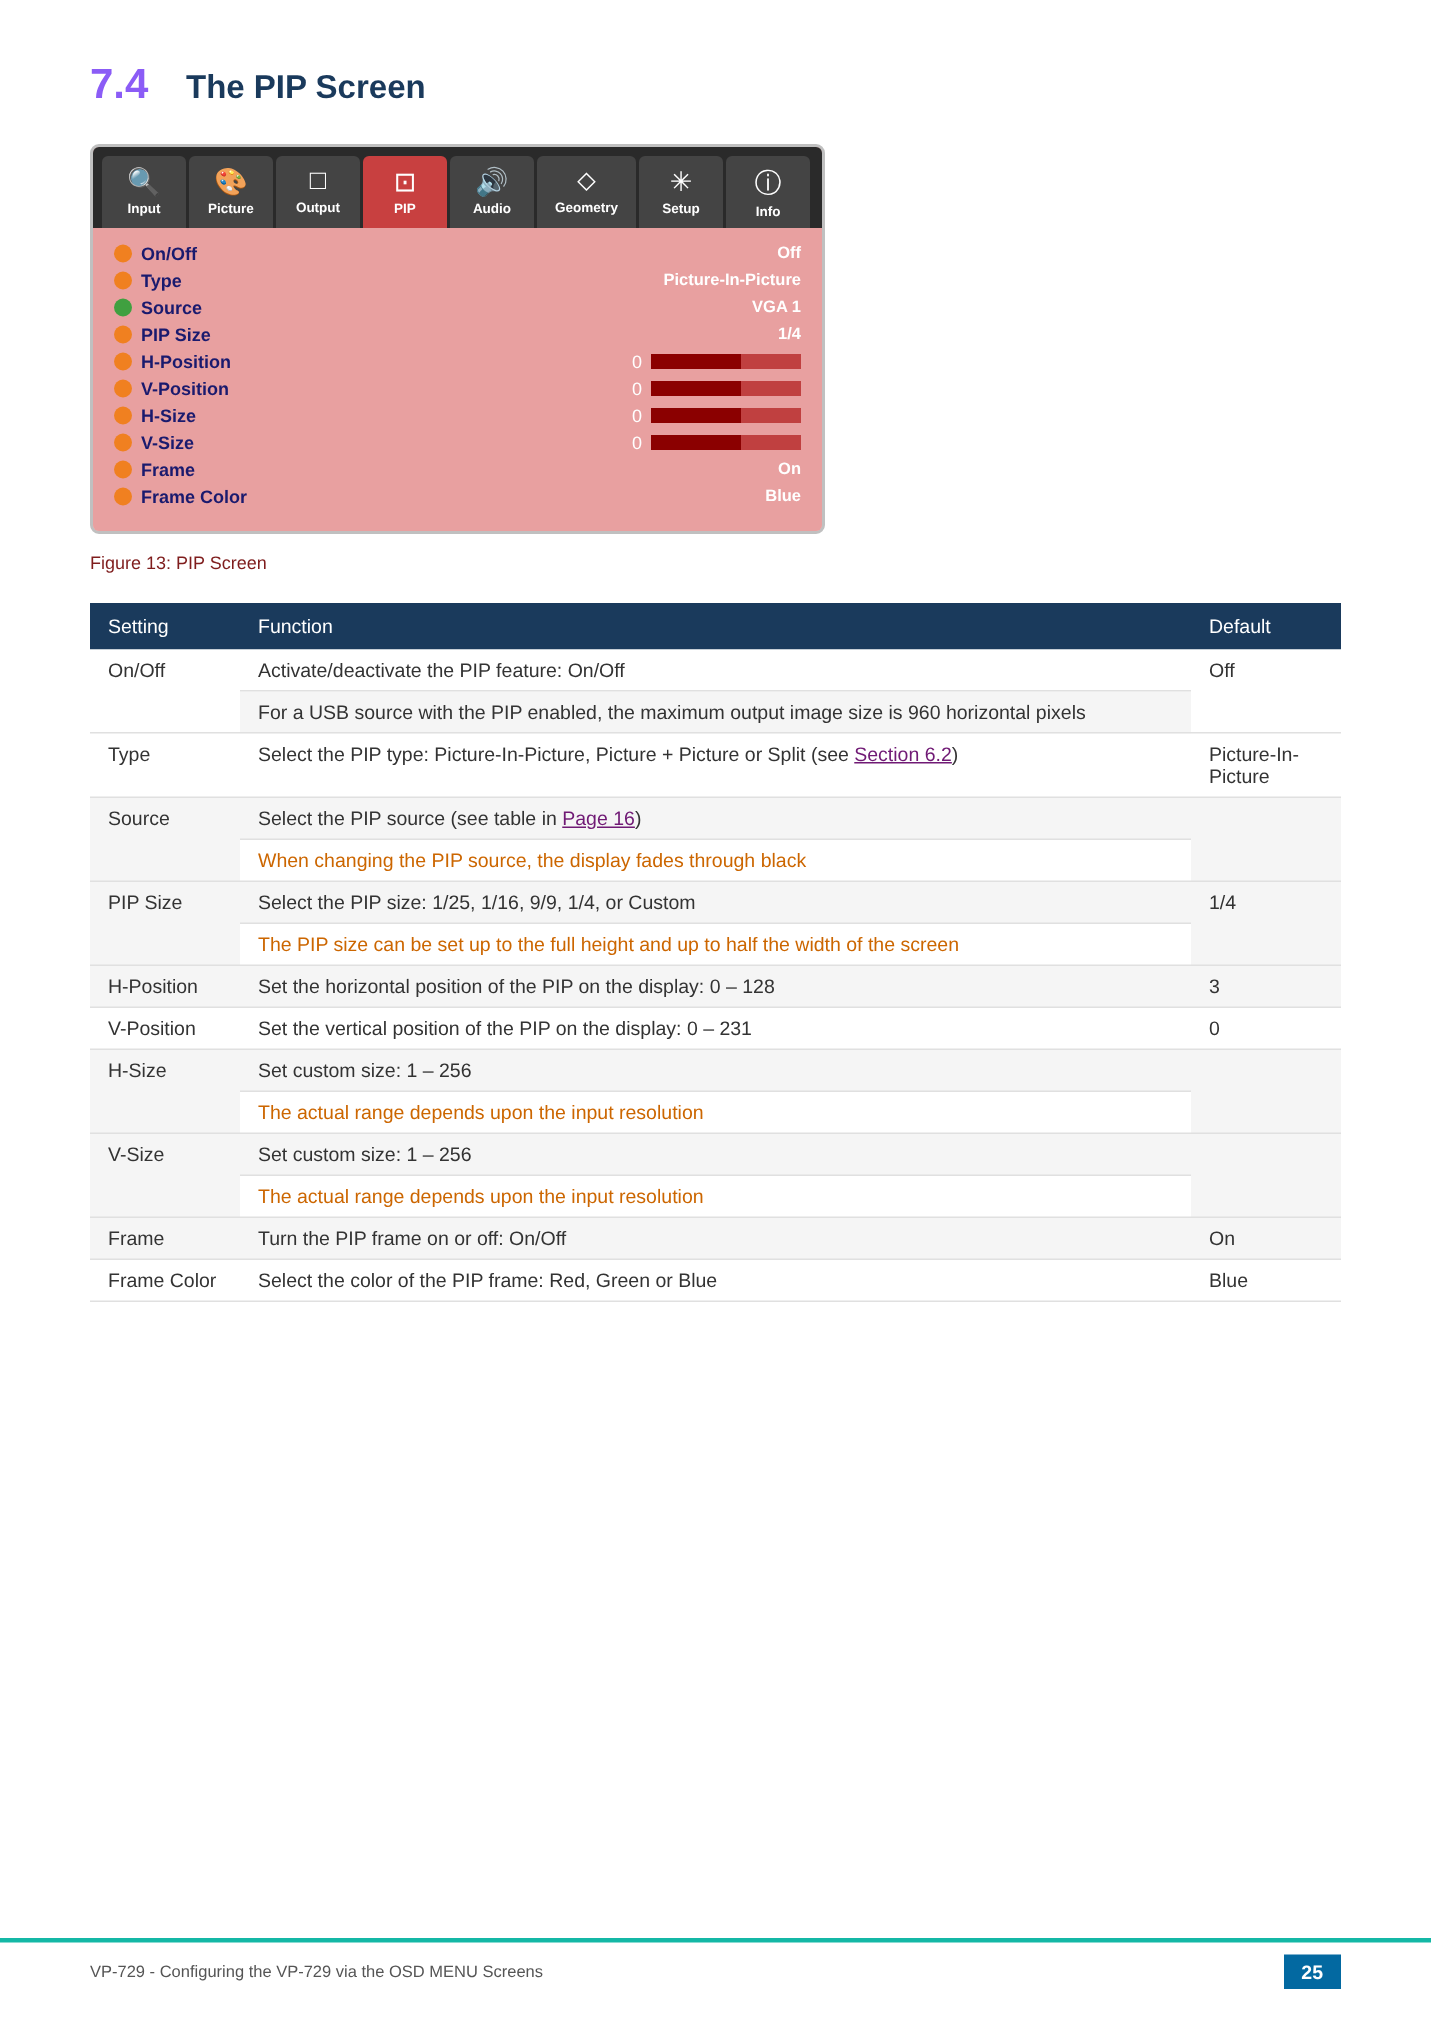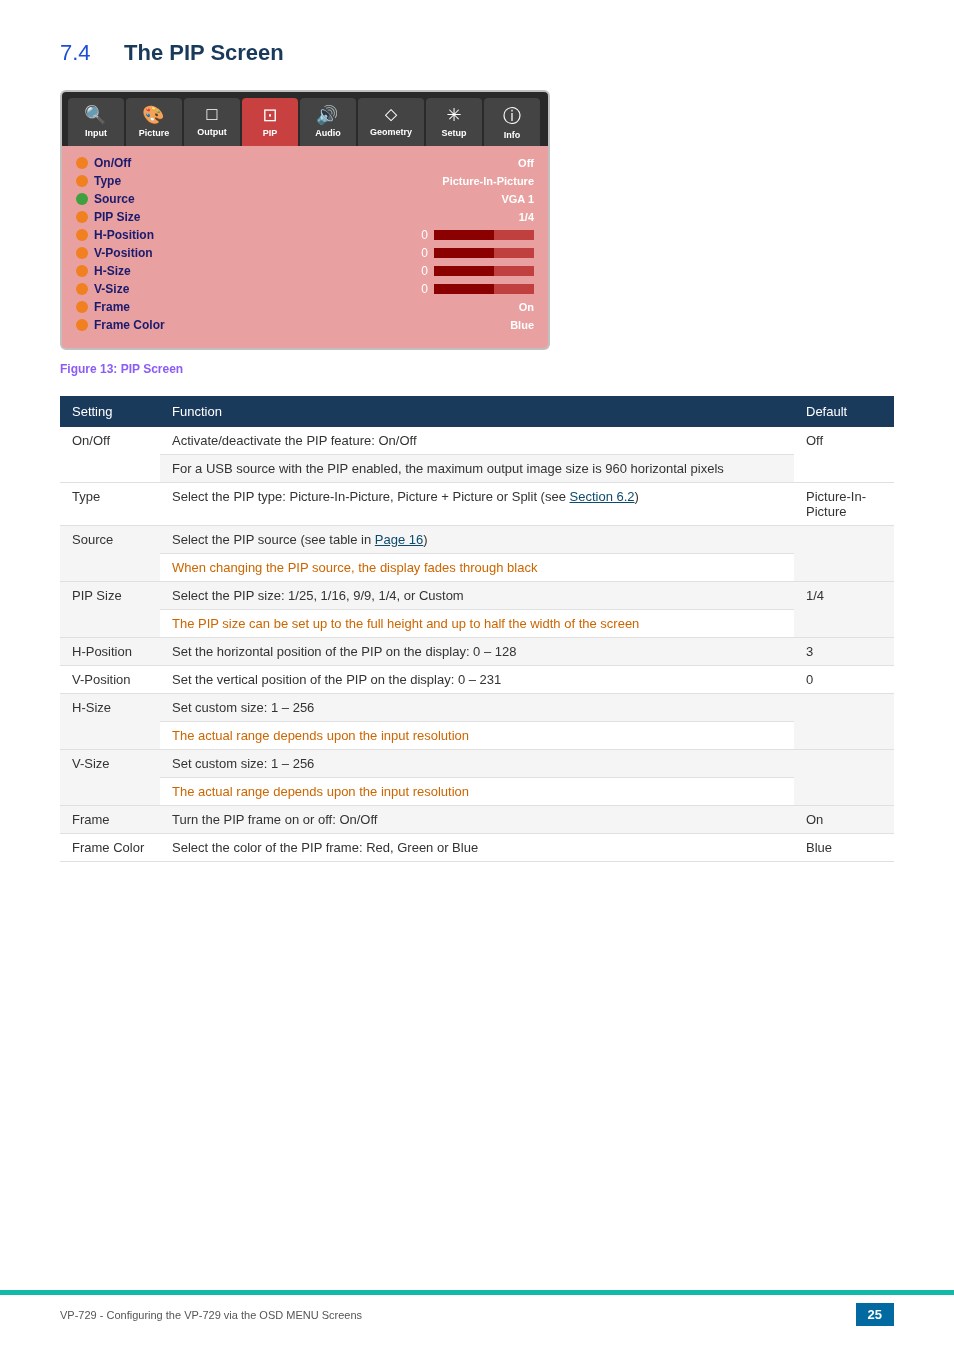--- a/index.html
+++ b/index.html
@@ -14,23 +14,23 @@
     }
 
     
     .section-heading {
       display: flex;
       align-items: baseline;
       gap: 24px;
       margin-bottom: 24px;
     }
     .section-number {
-      font-size: 22px;
-      font-weight: normal;
-      color: #1d4ed8;
+      font-size: 28px;
+      font-weight: bold;
+      color: #8b5cf6;
       min-width: 40px;
     }
     .section-title {
       font-size: 22px;
       font-weight: bold;
       color: #1a3a5c;
     }
 
     
     .osd-container {
@@ -119,23 +119,22 @@
     .osd-slider::after {
       content: '';
       display: block;
       width: 60%;
       height: 100%;
       background: #8b0000;
     }
 
     .figure-caption {
       font-size: 12px;
-      color: #8b5cf6;
+      color: #7f1d1d;
       margin-bottom: 20px;
-      font-weight: bold;
     }
 
     
     .settings-table {
       width: 100%;
       border-collapse: collapse;
       margin-bottom: 60px;
     }
     .settings-table th {
       background: #1a3a5c;
@@ -166,36 +165,36 @@
       width: auto;
     }
     .settings-table .col-default {
       min-width: 90px;
       width: 100px;
     }
     .orange-text {
       color: #cc6600;
     }
     .link-text {
-      color: #0c4a6e;
+      color: #701a75;
       text-decoration: underline;
     }
 
     
     .page-footer {
       position: fixed;
       bottom: 20px;
       left: 0;
       right: 0;
       width: 954px;
       display: flex;
       justify-content: space-between;
       align-items: center;
       padding: 8px 60px;
-      border-top: 5px solid #14b8a6;
+      border-top: 3px solid #14b8a6;
       font-size: 11px;
       color: #555;
       background: #fff;
     }
     .page-number-box {
       background: #0369a1;
       color: #fff;
       padding: 4px 12px;
       font-size: 13px;
       font-weight: bold;

